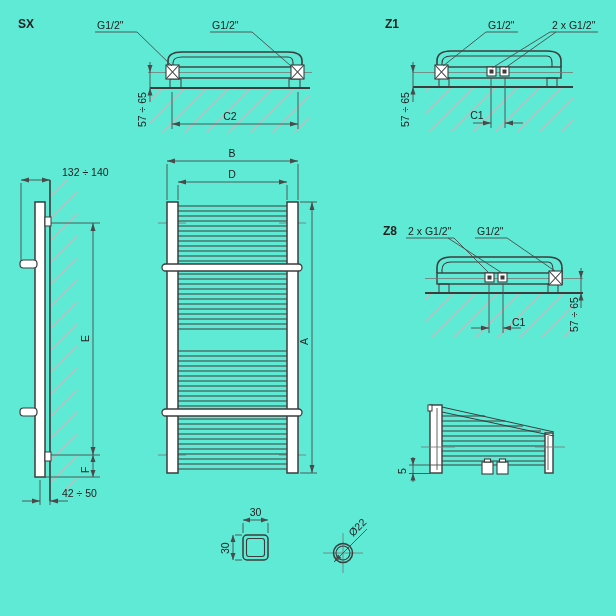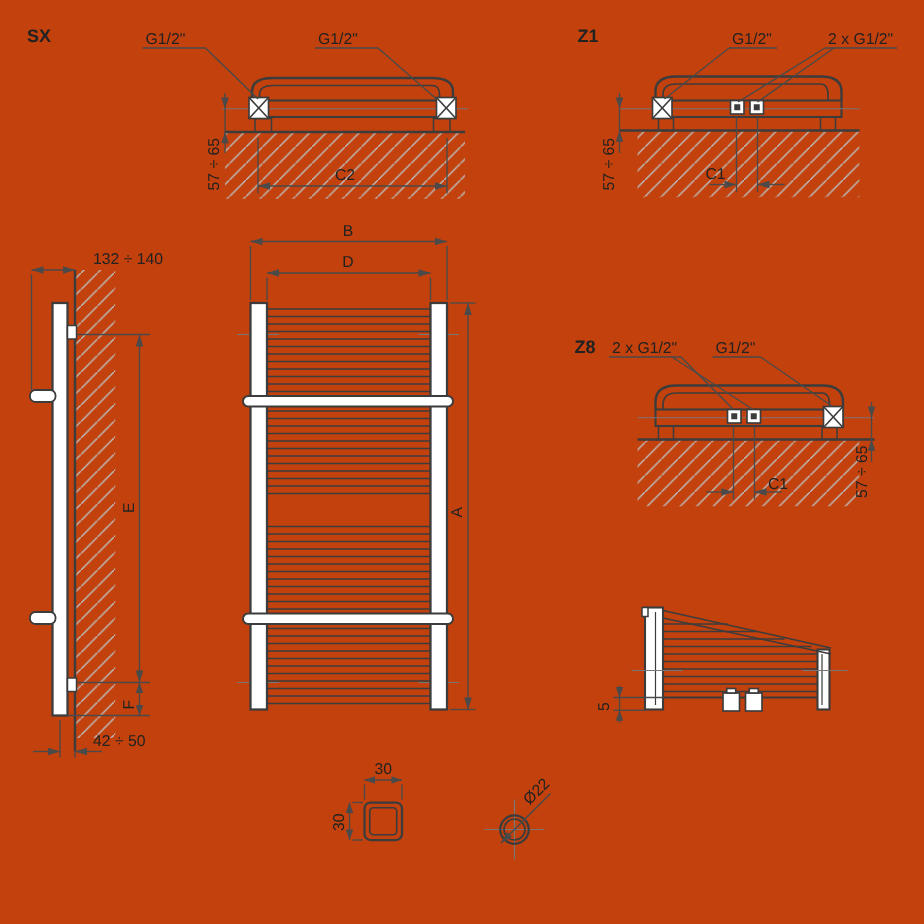--- a/index.html
+++ b/index.html
@@ -1,17 +1,17 @@
 <!DOCTYPE html>
 <html><head>
 <meta charset="utf-8">
 <style>
   html,body{margin:0;padding:0;background:#fff;}
   #canvas{
-    position:relative;width:616px;height:616px;background:#c2410c;overflow:hidden;
+    position:relative;width:616px;height:616px;background:#5eead4;overflow:hidden;
     font-family:"Liberation Sans", sans-serif;
   }
   svg{position:absolute;overflow:visible;}
   text{fill:#222;font-family:"Liberation Sans", sans-serif;font-size:10.5px;}
   .view-label{font-size:12px;font-weight:bold;}
   .dim-text{font-size:10.5px;}
 </style>
 </head>
 <body>
 

